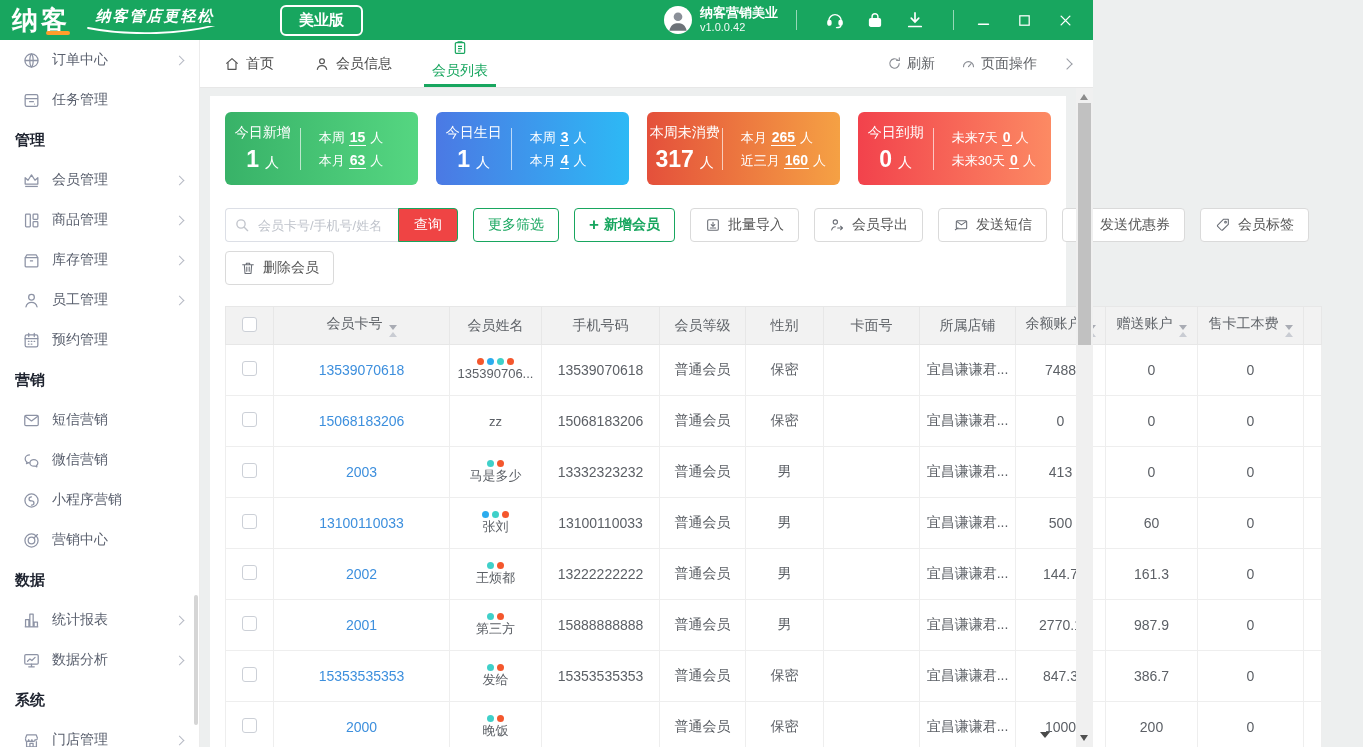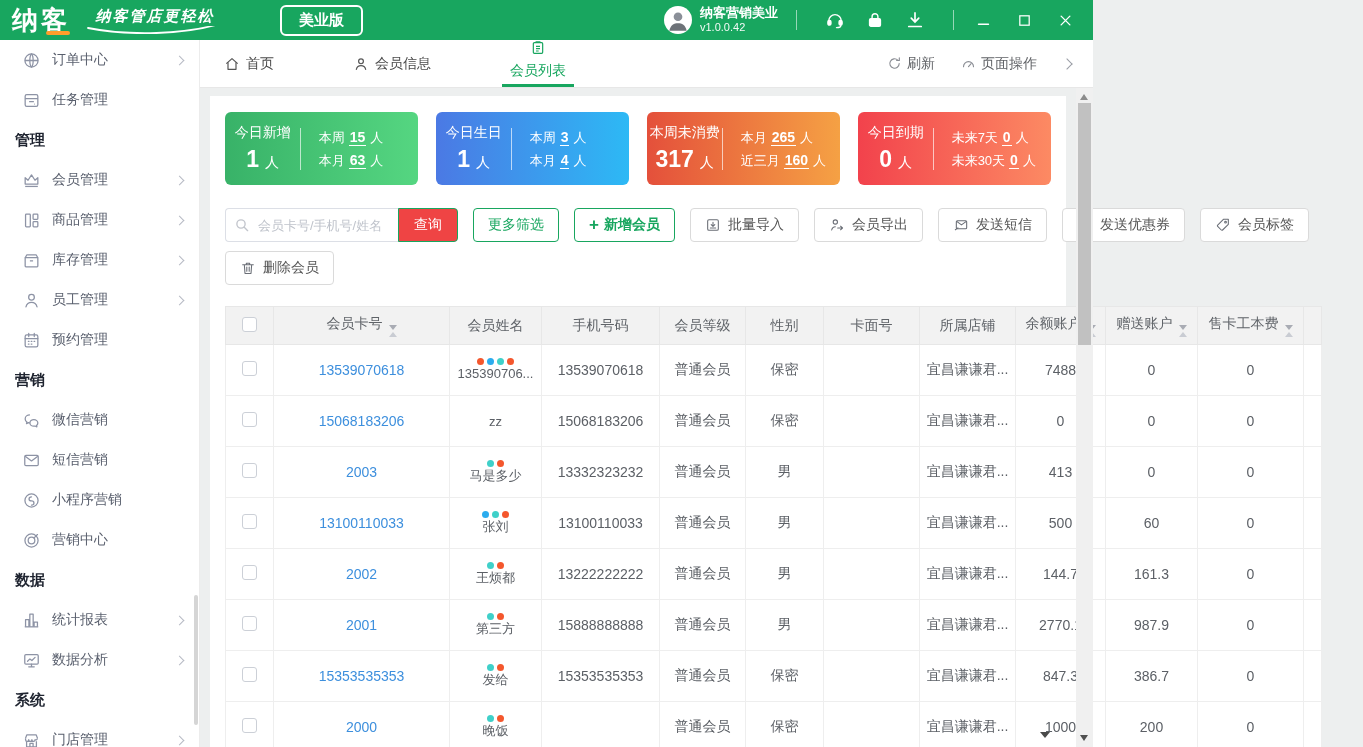--- a/index.html
+++ b/index.html
@@ -35,21 +35,21 @@
   .sidebar { width:200px; background:#fff; position:relative; border-right:1px solid #ececec; overflow:hidden; }
   .side-item { height:40px; display:flex; align-items:center; padding:0 16px 0 22px; color:#595f6d; cursor:pointer; }
   .side-item .ic { width:19px; height:19px; color:#8d93a5; margin-right:11px; flex:0 0 19px; }
   .side-item .lbl { font-size:14px; }
   .chev { width:7px; height:7px; border-right:1.6px solid #b6bac4; border-top:1.6px solid #b6bac4; transform:rotate(45deg); margin-left:auto; }
   .side-section { height:40px; display:flex; align-items:center; padding-left:15px; font-weight:bold; font-size:15px; color:#1f2430; }
   .side-scrollthumb { position:absolute; right:1px; top:555px; width:4px; height:130px; background:#d5d5d5; border-radius:2px; }
 
   
   .main { flex:1; position:relative; background:#edefef; min-width:0; }
-  .tabbar { height:48px; background:#fff; border-bottom:1px solid #e7e7e7; display:flex; align-items:center; padding:0 22px 0 24px;gap:39px; }
+  .tabbar { height:48px; background:#fff; border-bottom:1px solid #e7e7e7; display:flex; align-items:center; padding:0 22px 0 24px; }
   .ctab { display:flex; align-items:center; gap:6px; margin-right:40px; height:100%; font-size:14px; color:#4a4a4a; position:relative; cursor:pointer; }
   .ctab .ic { width:16px; height:16px; color:#555; }
   .ctab.active { color:#18a65f;flex-direction:column; }
   .ctab.active .ic { color:#18a65f; }
   .ctab.active::after { content:""; position:absolute; left:-8px; right:-8px; bottom:0; height:3px; background:#18a65f; }
   .tab-actions { margin-left:auto; display:flex; align-items:center; gap:26px; color:#606266; font-size:14px; }
   .tab-act { display:flex; align-items:center; gap:5px; cursor:pointer; }
   .tab-act .ic { width:15px; height:15px; color:#8a8d94; }
   .chev-big { width:8px; height:8px; border-right:1.8px solid #9a9da5; border-top:1.8px solid #9a9da5; transform:rotate(45deg); cursor:pointer; }
 
@@ -220,31 +220,31 @@
             <rect x="4" y="5" width="16" height="15" rx="2"></rect>
             <path d="M4 9.5h16M8.5 3v4M15.5 3v4M8 13h.9M11.6 13h.9M15.2 13h.9M8 16.5h.9M11.6 16.5h.9"></path>
           </svg>
         <span class="lbl">预约管理</span>
       </div>
       <div class="side-section">
         <span>营销</span>
       </div>
       <div class="side-item">
         <svg class="ic" viewBox="0 0 24 24" fill="none" stroke="currentColor" stroke-width="1.6" stroke-linejoin="round">
+            <rect x="3.5" y="5.5" width="17" height="13" rx="1.5"></rect>
+            <path d="M4 6.5l8 6 8-6"></path>
+          </svg>
+        <span class="lbl">短信营销</span>
+      </div>
+      <div class="side-item">
+        <svg class="ic" viewBox="0 0 24 24" fill="none" stroke="currentColor" stroke-width="1.6" stroke-linejoin="round">
             <path d="M10 5C6.7 5 4 7.2 4 10c0 1.6.9 3 2.2 3.9L5.7 16l2.5-1.3c.6.2 1.2.3 1.8.3"></path>
             <path d="M10 15c0 2.3 2.2 4.2 5 4.2.5 0 1-.1 1.5-.2L18.8 20l-.4-1.7c1-.8 1.6-1.9 1.6-3.2 0-2.3-2.2-4.2-5-4.2s-5 1.9-5 4.1z"></path>
           </svg>
         <span class="lbl">微信营销</span>
-      </div>
-      <div class="side-item">
-        <svg class="ic" viewBox="0 0 24 24" fill="none" stroke="currentColor" stroke-width="1.6" stroke-linejoin="round">
-            <rect x="3.5" y="5.5" width="17" height="13" rx="1.5"></rect>
-            <path d="M4 6.5l8 6 8-6"></path>
-          </svg>
-        <span class="lbl">短信营销</span>
       </div>
       <div class="side-item">
         <svg class="ic" viewBox="0 0 24 24" fill="none" stroke="currentColor" stroke-width="1.6" stroke-linecap="round">
             <circle cx="12" cy="12" r="8.3"></circle>
             <path d="M12 7.3c-2 0-3.1 1.2-3.1 2.7s1.2 2.6 3.1 2.6 3.1 1.1 3.1 2.6-1.1 2.7-3.1 2.7"></path>
           </svg>
         <span class="lbl">小程序营销</span>
       </div>
       <div class="side-item">
         <svg class="ic" viewBox="0 0 24 24" fill="none" stroke="currentColor" stroke-width="1.6" stroke-linecap="round">

